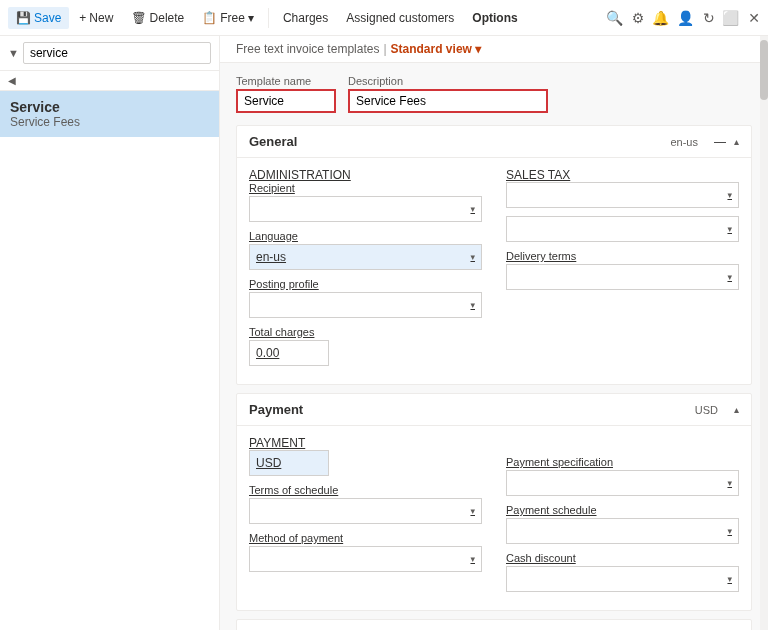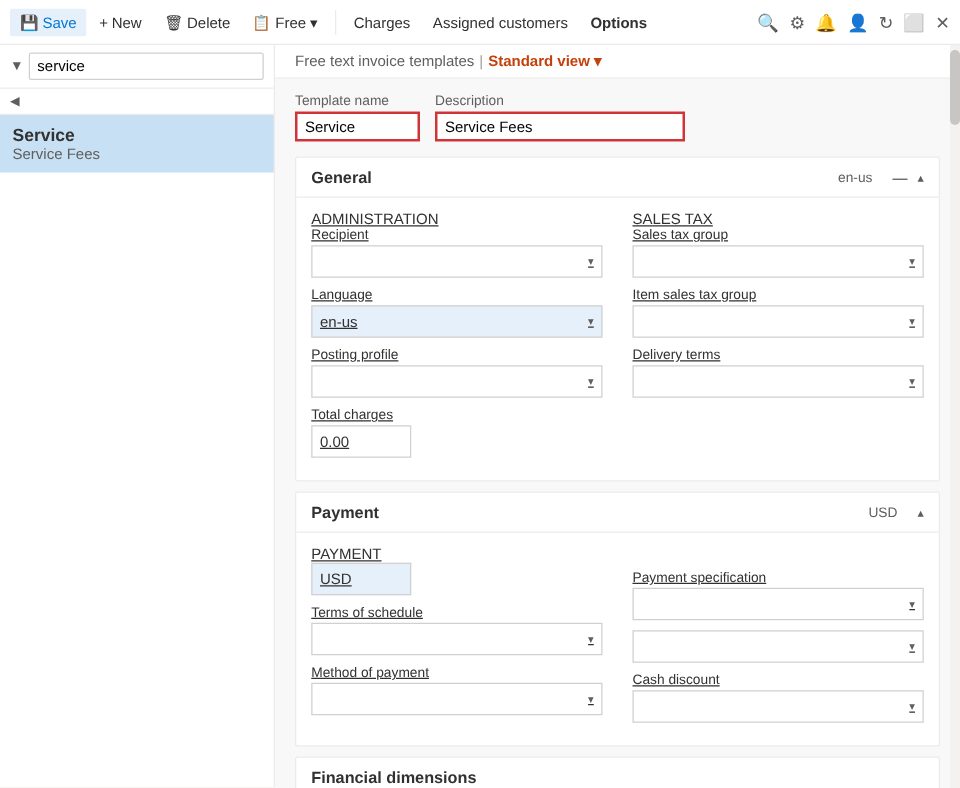--- a/index.html
+++ b/index.html
@@ -189,28 +189,26 @@
                 <label>Total charges</label>
                 <div class="input-box" style="width:80px;text-align:center;">
                   <span>0.00</span>
                 </div>
               </div>
             </div>
 
             <div>
               <div class="field-label-bold">SALES TAX</div>
               <div class="field-group">
-                <label>Sales tax group</label>
-                <div class="select-box">
-                  <span></span>
-                  <span class="chevron">▾</span>
-                </div>
-              </div>
-              <div class="field-group">
-                <label>Item sales tax group</label>
+                <div class="select-box">
+                  <span></span>
+                  <span class="chevron">▾</span>
+                </div>
+              </div>
+              <div class="field-group">
                 <div class="select-box">
                   <span></span>
                   <span class="chevron">▾</span>
                 </div>
               </div>
               <div class="field-group">
                 <label>Delivery terms</label>
                 <div class="select-box">
                   <span></span>
                   <span class="chevron">▾</span>
@@ -258,20 +256,21 @@
             <div>
               <div style="height:20px;"></div>
               <div class="field-group">
                 <label>Payment specification</label>
                 <div class="select-box">
                   <span></span>
                   <span class="chevron">▾</span>
                 </div>
               </div>
               <div class="field-group">
+                <label>Payment schedule</label>
                 <div class="select-box">
                   <span></span>
                   <span class="chevron">▾</span>
                 </div>
               </div>
               <div class="field-group">
                 <label>Cash discount</label>
                 <div class="select-box">
                   <span></span>
                   <span class="chevron">▾</span>

